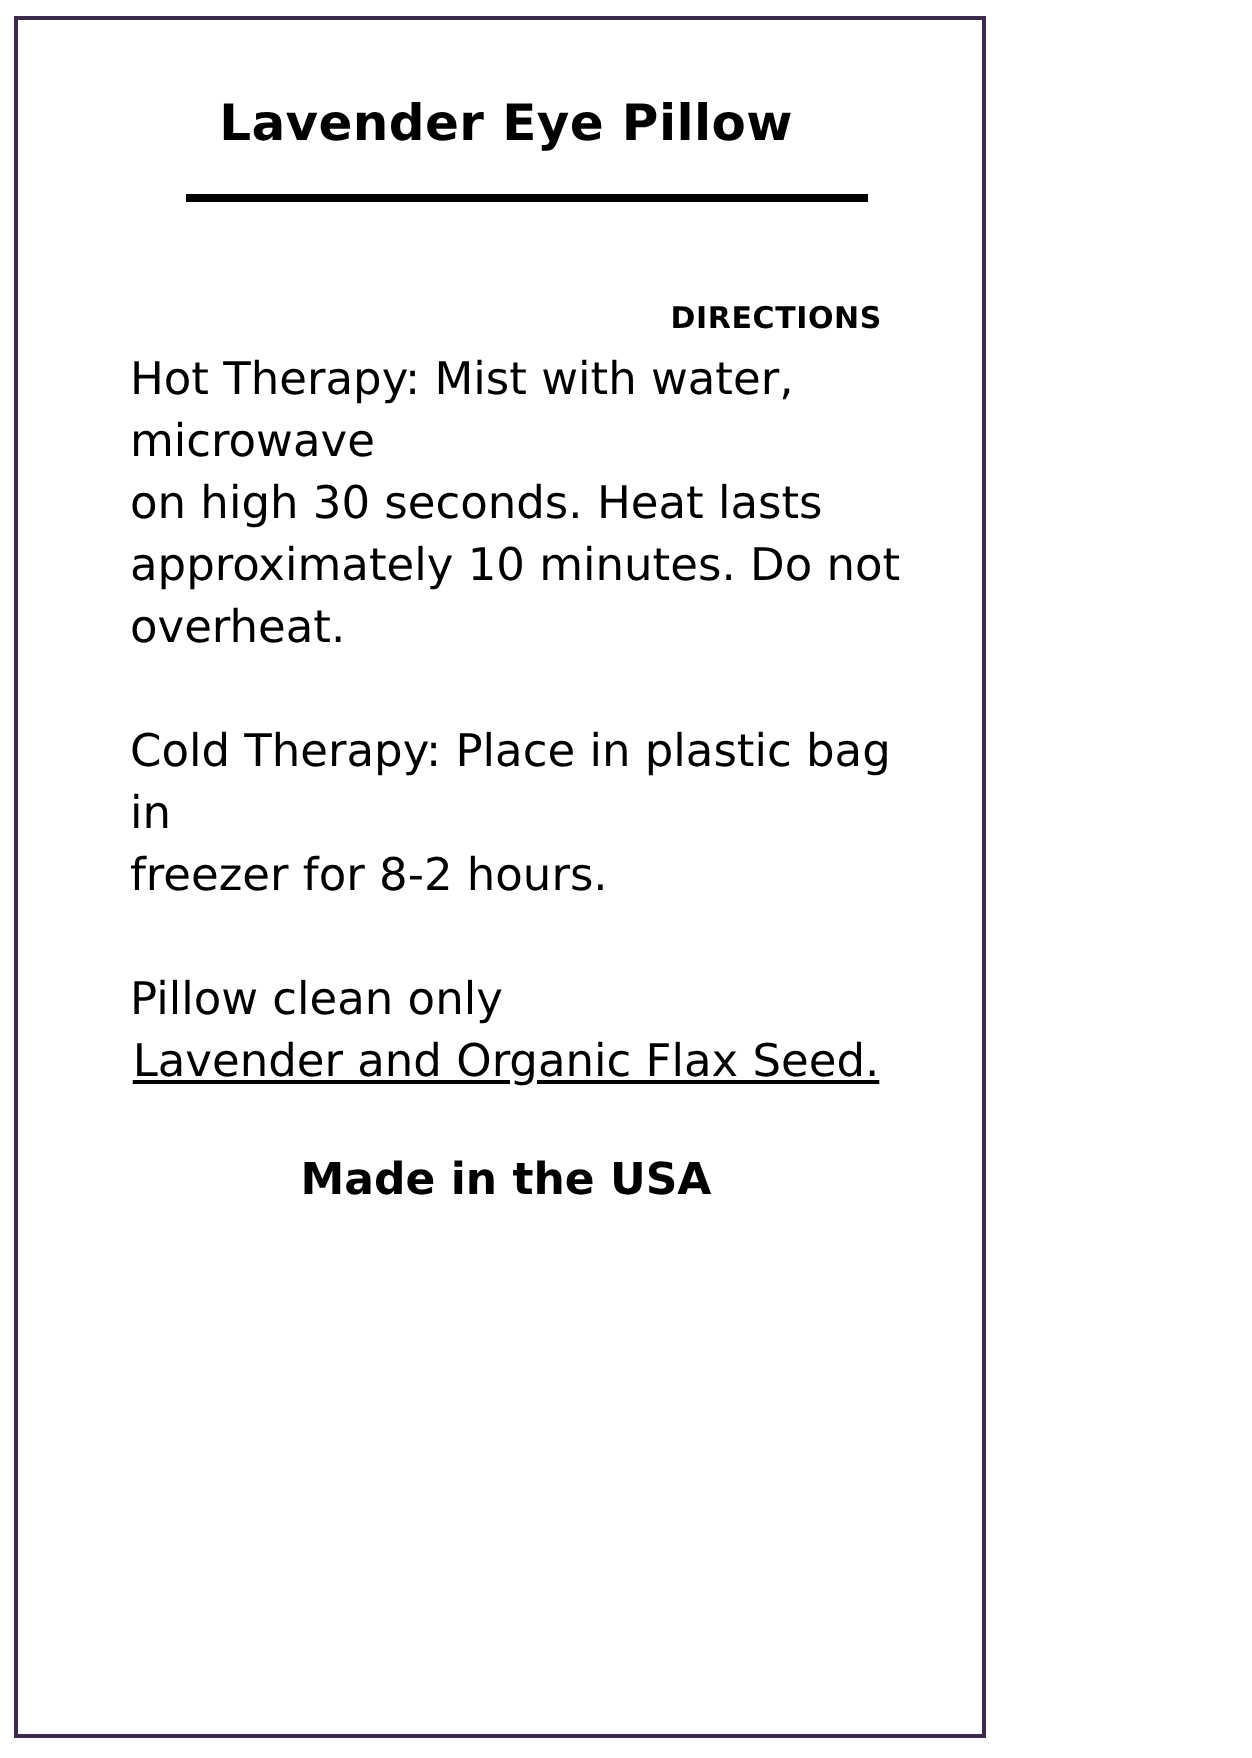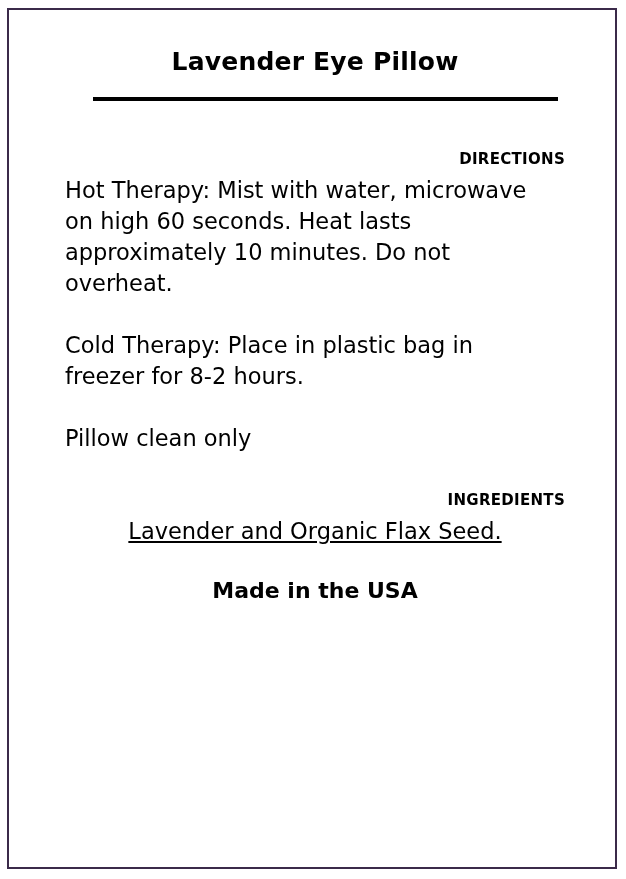--- a/index.html
+++ b/index.html
@@ -11,21 +11,21 @@
     width: 626px;
     height: 879px;
     font-family: "DejaVu Sans", sans-serif;
     color: #000000;
     overflow: hidden;
   }
   .label-card {
     position: absolute;
     left: 7px;
     top: 8px;
-    width: 610px;
+    width: 486px;
     height: 861px;
     background: #ffffff;
     border: 2px solid #3b2a4a;
     box-sizing: border-box;
   }
   .inner {
     position: absolute;
     left: 0;
     top: 0;
     right: 0;
@@ -102,29 +102,28 @@
 
     <div class="rule"></div>
 
     <div class="body-text">
 
 
       <div class="section-heading first">DIRECTIONS</div>
 
 
       <p class="para nowrap-block">Hot Therapy: Mist with water, microwave
-on high 60 seconds. Heat lasts
+on high 30 seconds. Heat lasts
 approximately 10 minutes. Do not
 overheat.</p>
 
       <p class="para nowrap-block">Cold Therapy: Place in plastic bag in
 freezer for 8-2 hours.</p>
 
       <p class="para nowrap-block">Pillow clean only</p>
 
-      <div class="section-heading">INGREDIENTS</div>
 
       <p class="centered-line">Lavender and Organic Flax Seed.</p>
 
       <div class="footer">Made in the USA</div>
     </div>
   </div>
 </div>
 
 </body></html>

